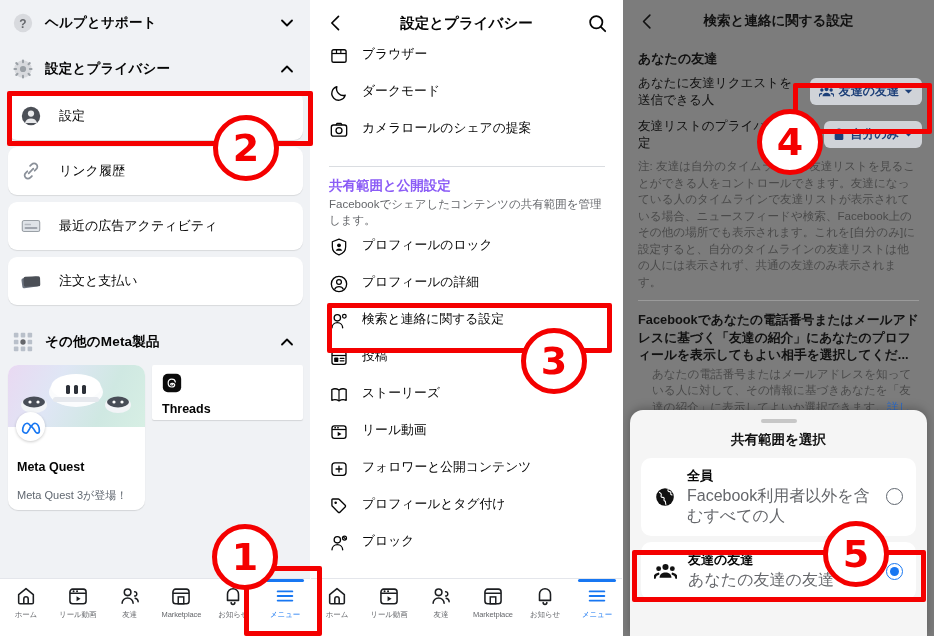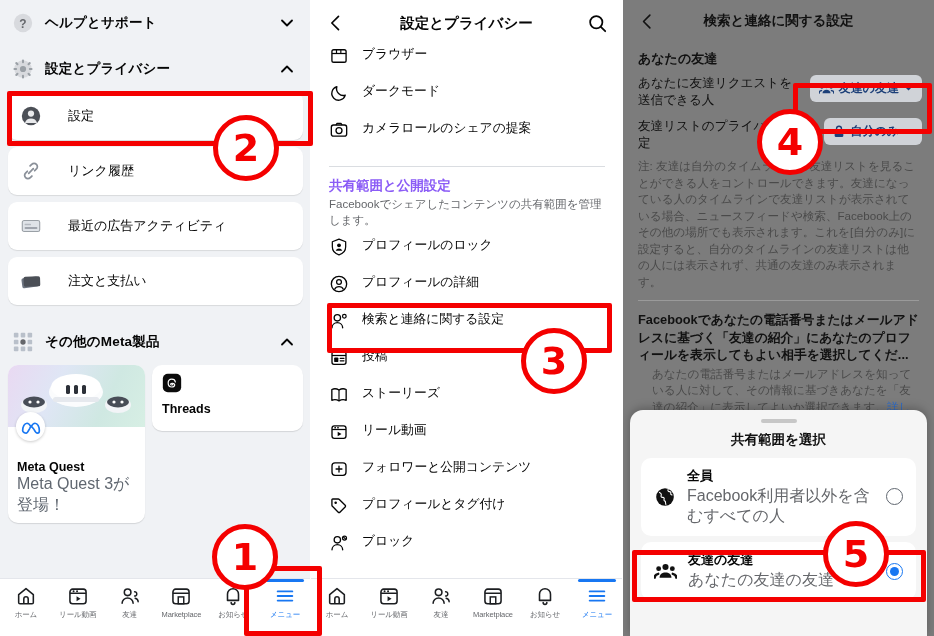--- a/index.html
+++ b/index.html
@@ -22,38 +22,38 @@
   .p1-row {
     background:#fff; border-radius:9px; margin:0 8px 7px 8px;
     height:48px; display:flex; align-items:center; padding:0 12px;
     box-shadow:0 1px 1px rgba(0,0,0,.10);
   }
   .p1-sec {
     display:flex; align-items:center; height:46px; padding:0 14px 0 12px;
     background:#f0f2f5;
   }
   .p1-sec .ttl { font-weight:bold; font-size:13.5px; color:#050505; flex:1; margin-left:11px; letter-spacing:.2px;}
-  .p1-row .lbl { font-size:13px; color:#050505; margin-left:26px; font-weight:500;}
+  .p1-row .lbl { font-size:13px; color:#050505; margin-left:17px; font-weight:500;}
 
   .ico { width:22px; height:22px; flex:0 0 22px; display:block; }
   .ico-sm { width:20px; height:20px; flex:0 0 20px; display:block;}
 
   .p1-divider { height:7px; background:#f0f2f5; }
 
   
   .meta-grid { display:flex; gap:7px; padding:0 8px; }
   .mq-card { width:137px; border-radius:10px; background:#fff; overflow:hidden; box-shadow:0 1px 1px rgba(0,0,0,.12); position:relative;}
   .mq-img { height:62px; background:linear-gradient(115deg,#e9d9f2 0%,#dfe6f5 35%,#cfe8e2 70%,#d7efe4 100%); position:relative;}
   .mq-badge { position:absolute; left:8px; bottom:-14px; width:29px;height:29px;border-radius:50%;background:#fff;
               display:flex;align-items:center;justify-content:center; box-shadow:0 1px 3px rgba(0,0,0,.2);}
   .mq-text { padding:17px 9px 7px 9px; }
   .mq-t1 { font-size:12.5px; font-weight:bold; color:#050505;margin-top:16px;}
-  .mq-t2 { font-size:16px; color:#606770; margin-top:0;}
+  .mq-t2 { font-size:11px; color:#606770; margin-top:14px;}
   .side-col { display:flex; flex-direction:column; gap:7px; width:151px;}
-  .side-card { background:#fff; border-radius:10px; height:66px; padding:8px 10px; box-shadow:0 1px 1px rgba(0,0,0,.12);}
+  .side-card { background:#fff; border-radius:2px; height:55px; padding:8px 10px; box-shadow:0 1px 1px rgba(0,0,0,.12);}
   .side-card .nm { font-size:12.5px; font-weight:bold; color:#050505; margin-top:5px;}
 
   
   .botnav { position:absolute; bottom:0; left:0; right:0; height:58px; background:#fff;
             border-top:1px solid #e4e6eb; display:flex; align-items:flex-start; padding-top:6px;}
   .nav-item { flex:1; display:flex; flex-direction:column; align-items:center; gap:3px; position:relative;}
   .nav-item .nv-lbl { font-size:7.5px; color:#65676b; letter-spacing:-.1px;}
   .nav-item.active .nv-lbl { color:#1877f2; }
   .nav-underline { position:absolute; top:-6px; width:38px; height:2.5px; background:#1877f2; border-radius:2px;}
 
@@ -66,21 +66,21 @@
   .p2-sect-t { font-size:13.5px; font-weight:bold; color:#8b5cf6; padding:0 18px;}
   .p2-sect-d { font-size:11.5px; color:#65676b; padding:2px 18px 0 18px; line-height:1.38;}
   .p2-list { margin-top:8px; }
 
   
   .p3-scrim { position:absolute; inset:0; background:#7c7c7c; }
   .p3-content { position:absolute; inset:0; }
   .p3-head { height:42px; display:flex; align-items:center; padding:0 15px;}
   .p3-head .ttl { flex:1; text-align:center; font-size:13.5px; font-weight:bold; color:#111; }
   .p3-h2 { font-size:13px; font-weight:bold; color:#111; padding:8px 15px 2px 15px;}
-  .p3-row { display:flex; align-items:flex-start; padding:5px 12px 5px 15px; gap:8px;}
+  .p3-row { display:flex; align-items:center; padding:5px 12px 5px 15px; gap:8px;}
   .p3-row .q { flex:1; font-size:12.6px; color:#111; font-weight:500; line-height:1.32;}
   .pill { background:#d0d3d8; border-radius:6px; padding:5px 9px; display:flex; align-items:center; gap:5px;
           font-size:12px; font-weight:bold; color:#1c3f78; white-space:nowrap;}
   .p3-note { font-size:11.6px; color:#4a4a4a; padding:2px 15px 0 15px; line-height:1.42;}
   .p3-hr { height:1px; background:#9a9a9a; margin:10px 15px;}
   .p3-h3 { font-size:12.8px; font-weight:bold; color:#111; padding:0 15px; line-height:1.38;}
   .p3-sub { font-size:11.6px; color:#4a4a4a; padding:2px 15px 0 29px; line-height:1.42;}
   .lnk { color:#2d6cc9; }
 
   

